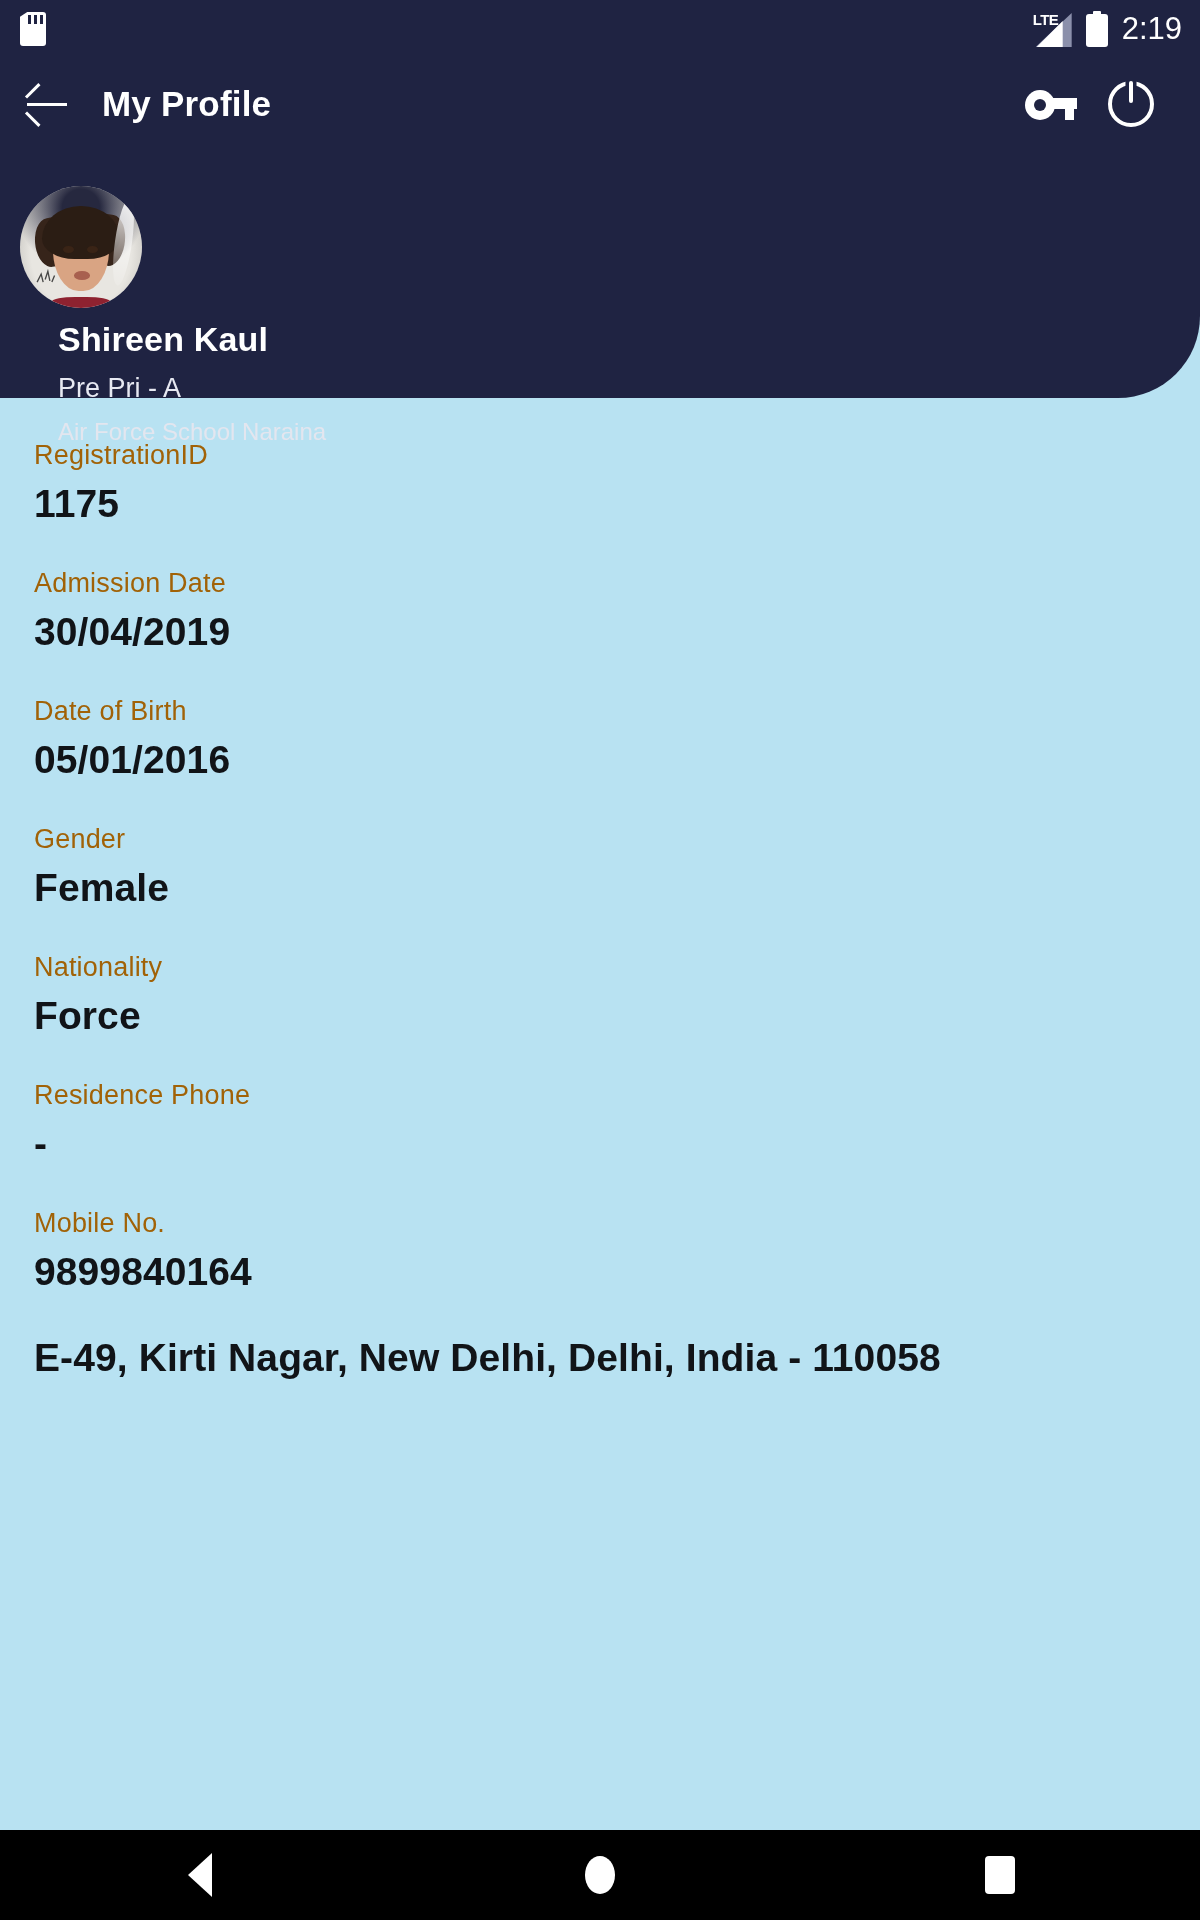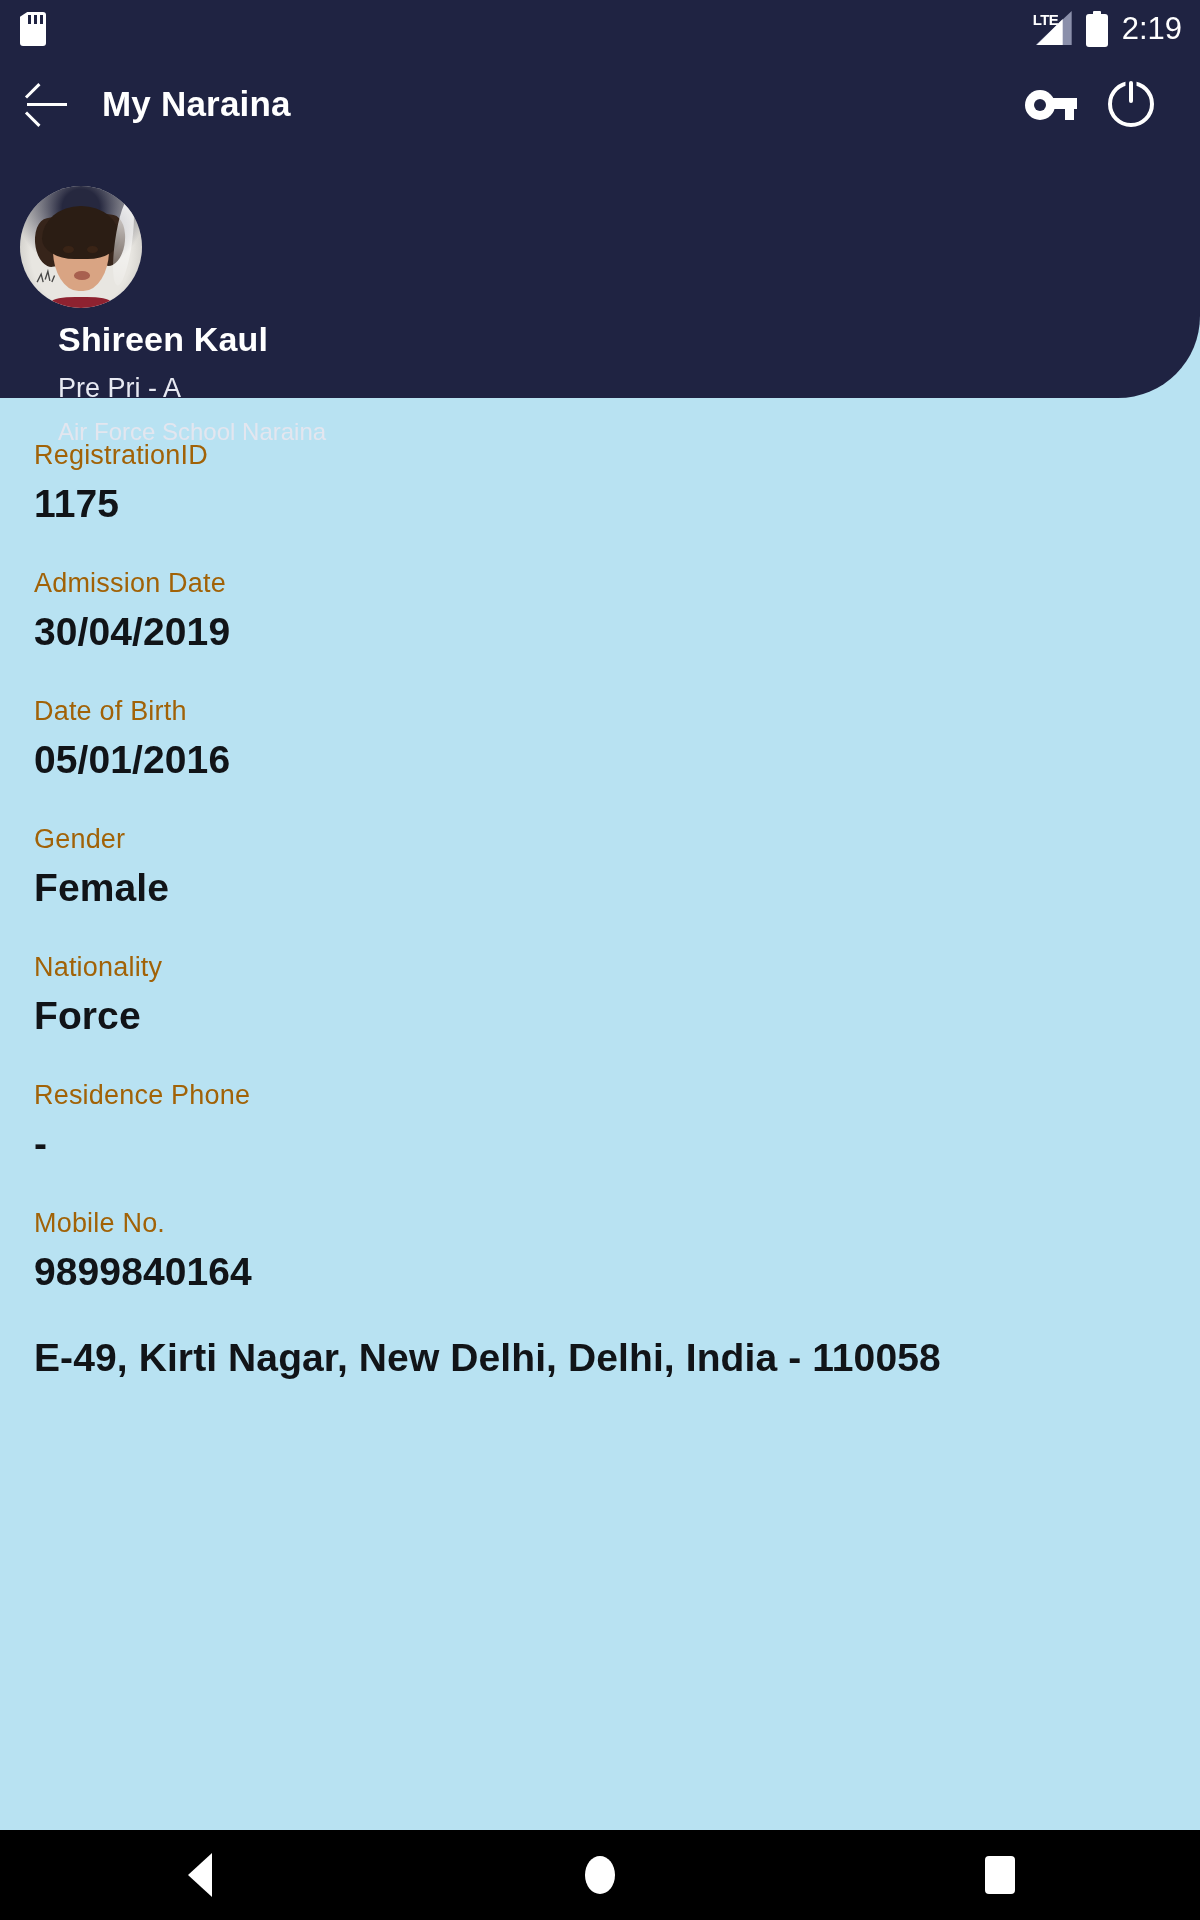--- a/index.html
+++ b/index.html
@@ -20,21 +20,21 @@
   .sb-left { display:flex; align-items:center; gap:10px; }
   .sb-right { margin-left:auto; display:flex; align-items:center; gap:14px; }
   .sd-icon { width:26px; height:34px; position:relative; }
   .sd-icon .body {
     position:absolute; inset:0; background:#fff;
     border-radius:3px;
     clip-path: polygon(28% 0, 100% 0, 100% 100%, 0 100%, 0 14%);
   }
   .sd-icon .pins { position:absolute; top:3px; right:3px; display:flex; gap:3px; }
   .sd-icon .pins i { display:block; width:3px; height:9px; background:#1f2342; }
-  .lte-wrap { display:flex; height:36px; position:relative; }
+  .lte-wrap { display:flex; align-items:flex-end; height:36px; position:relative; }
   .lte-txt { font-size:15px; font-weight:bold; color:#fff; line-height:1;
              position:absolute; top:1px; left:0; letter-spacing:-0.5px; }
   .sig { width:38px; height:34px; position:relative; margin-left:1px; }
   .sig .full { position:absolute; right:0; bottom:0; width:36px; height:34px;
                background:#8b90ab; clip-path: polygon(100% 0, 100% 100%, 0 100%); }
   .sig .fill { position:absolute; right:9px; bottom:0; width:26px; height:26px;
                background:#fff; clip-path: polygon(100% 0, 100% 100%, 0 100%); }
   .batt { width:22px; height:36px; position:relative; }
   .batt .cap { position:absolute; top:0; left:7px; width:8px; height:4px; background:#fff; border-radius:1px; }
   .batt .shell { position:absolute; top:3px; left:0; width:22px; height:33px; background:#fff; border-radius:3px; }
@@ -163,21 +163,21 @@
   <div class="header-panel">
 
     <div class="appbar">
       <div class="back-btn">
         <div class="back-arrow">
           <span class="shaft"></span>
             <span class="h1"></span>
             <span class="h2"></span>
         </div>
       </div>
-      <div class="appbar-title">My Naraina</div>
+      <div class="appbar-title">My Profile</div>
       <div class="appbar-actions">
         <div class="icon-btn">
           <div class="key-icon">
             <span class="ring"></span>
               <span class="hole"></span>
               <span class="shaft"></span>
               <span class="tooth"></span>
           </div>
         </div>
         <div class="icon-btn">

